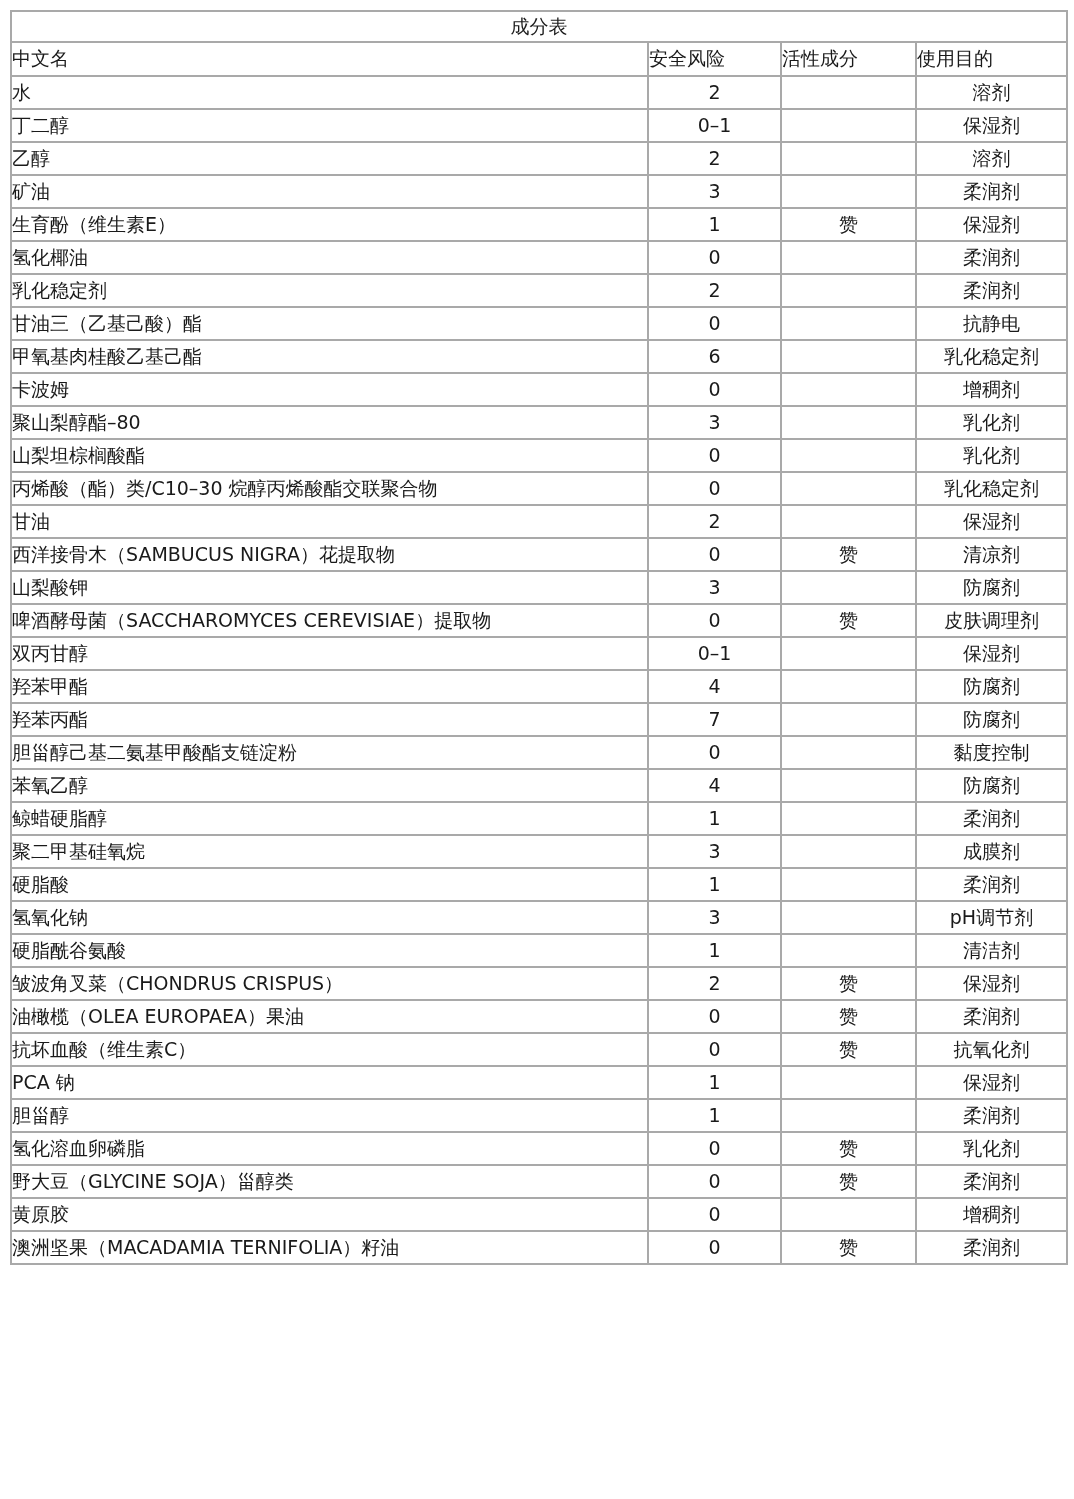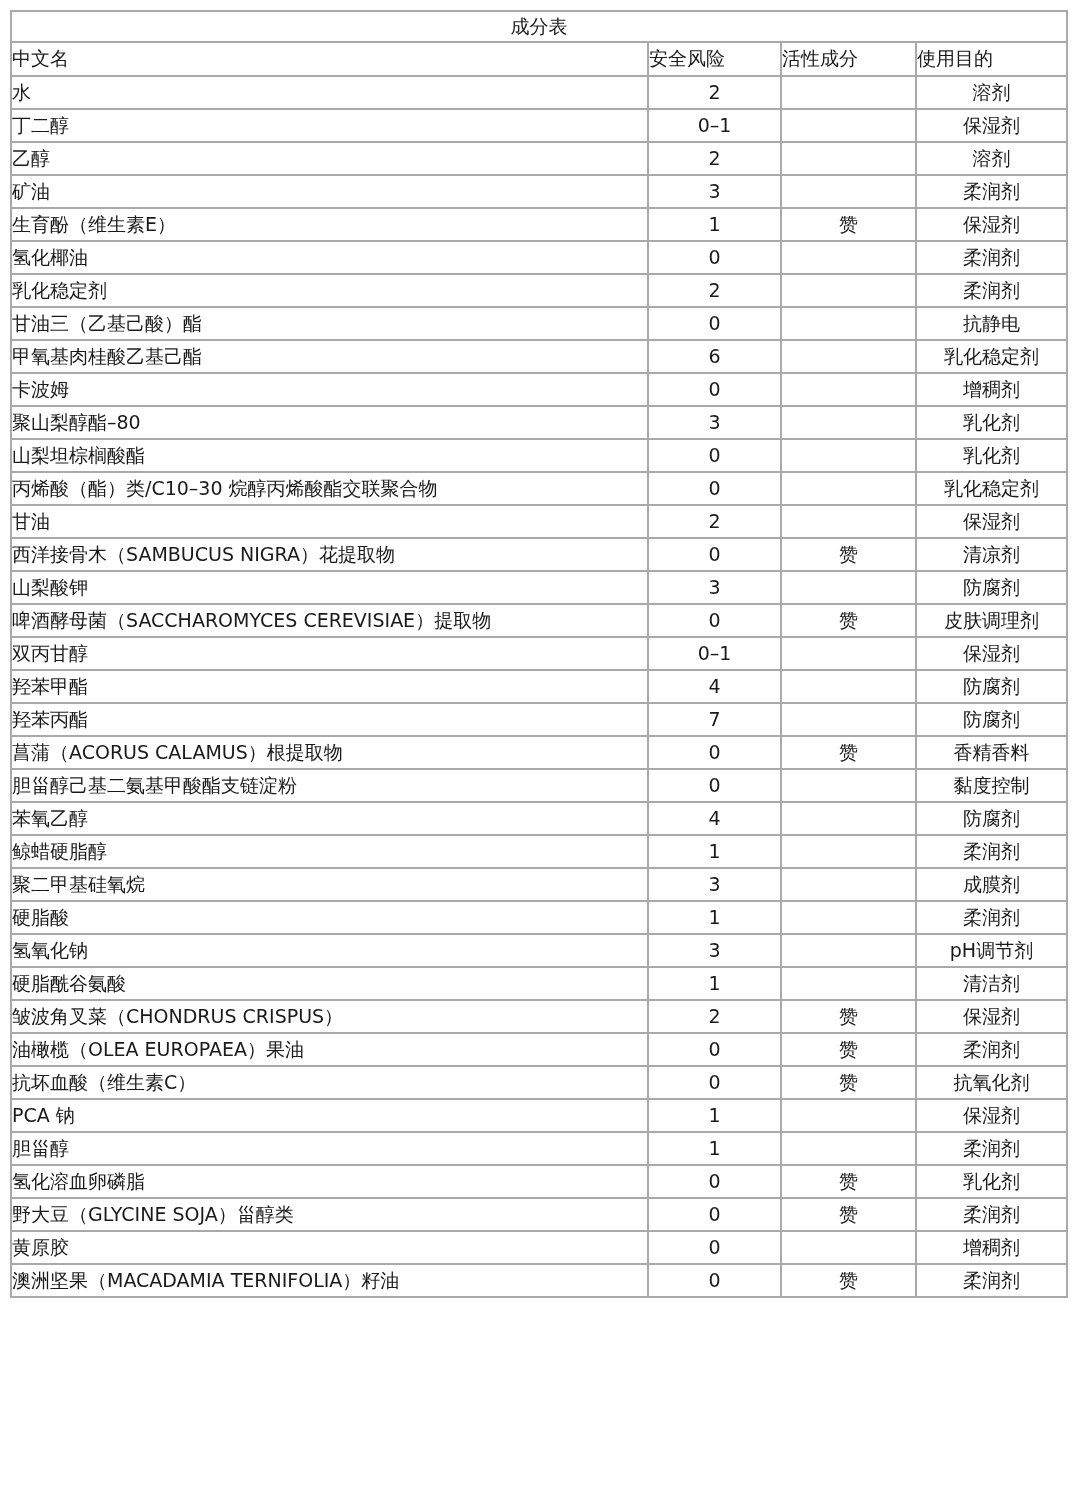--- a/index.html
+++ b/index.html
@@ -160,26 +160,20 @@
         <td class="active"></td>
         <td class="purpose">防腐剂</td>
       </tr>
       <tr class="data-row">
         <td class="name">羟苯丙酯</td>
         <td class="risk">7</td>
         <td class="active"></td>
         <td class="purpose">防腐剂</td>
       </tr>
       <tr class="data-row">
-        <td class="name">菖蒲（ACORUS CALAMUS）根提取物</td>
-        <td class="risk">0</td>
-        <td class="active">赞</td>
-        <td class="purpose">香精香料</td>
-      </tr>
-      <tr class="data-row">
         <td class="name">胆甾醇己基二氨基甲酸酯支链淀粉</td>
         <td class="risk">0</td>
         <td class="active"></td>
         <td class="purpose">黏度控制</td>
       </tr>
       <tr class="data-row">
         <td class="name">苯氧乙醇</td>
         <td class="risk">4</td>
         <td class="active"></td>
         <td class="purpose">防腐剂</td>

